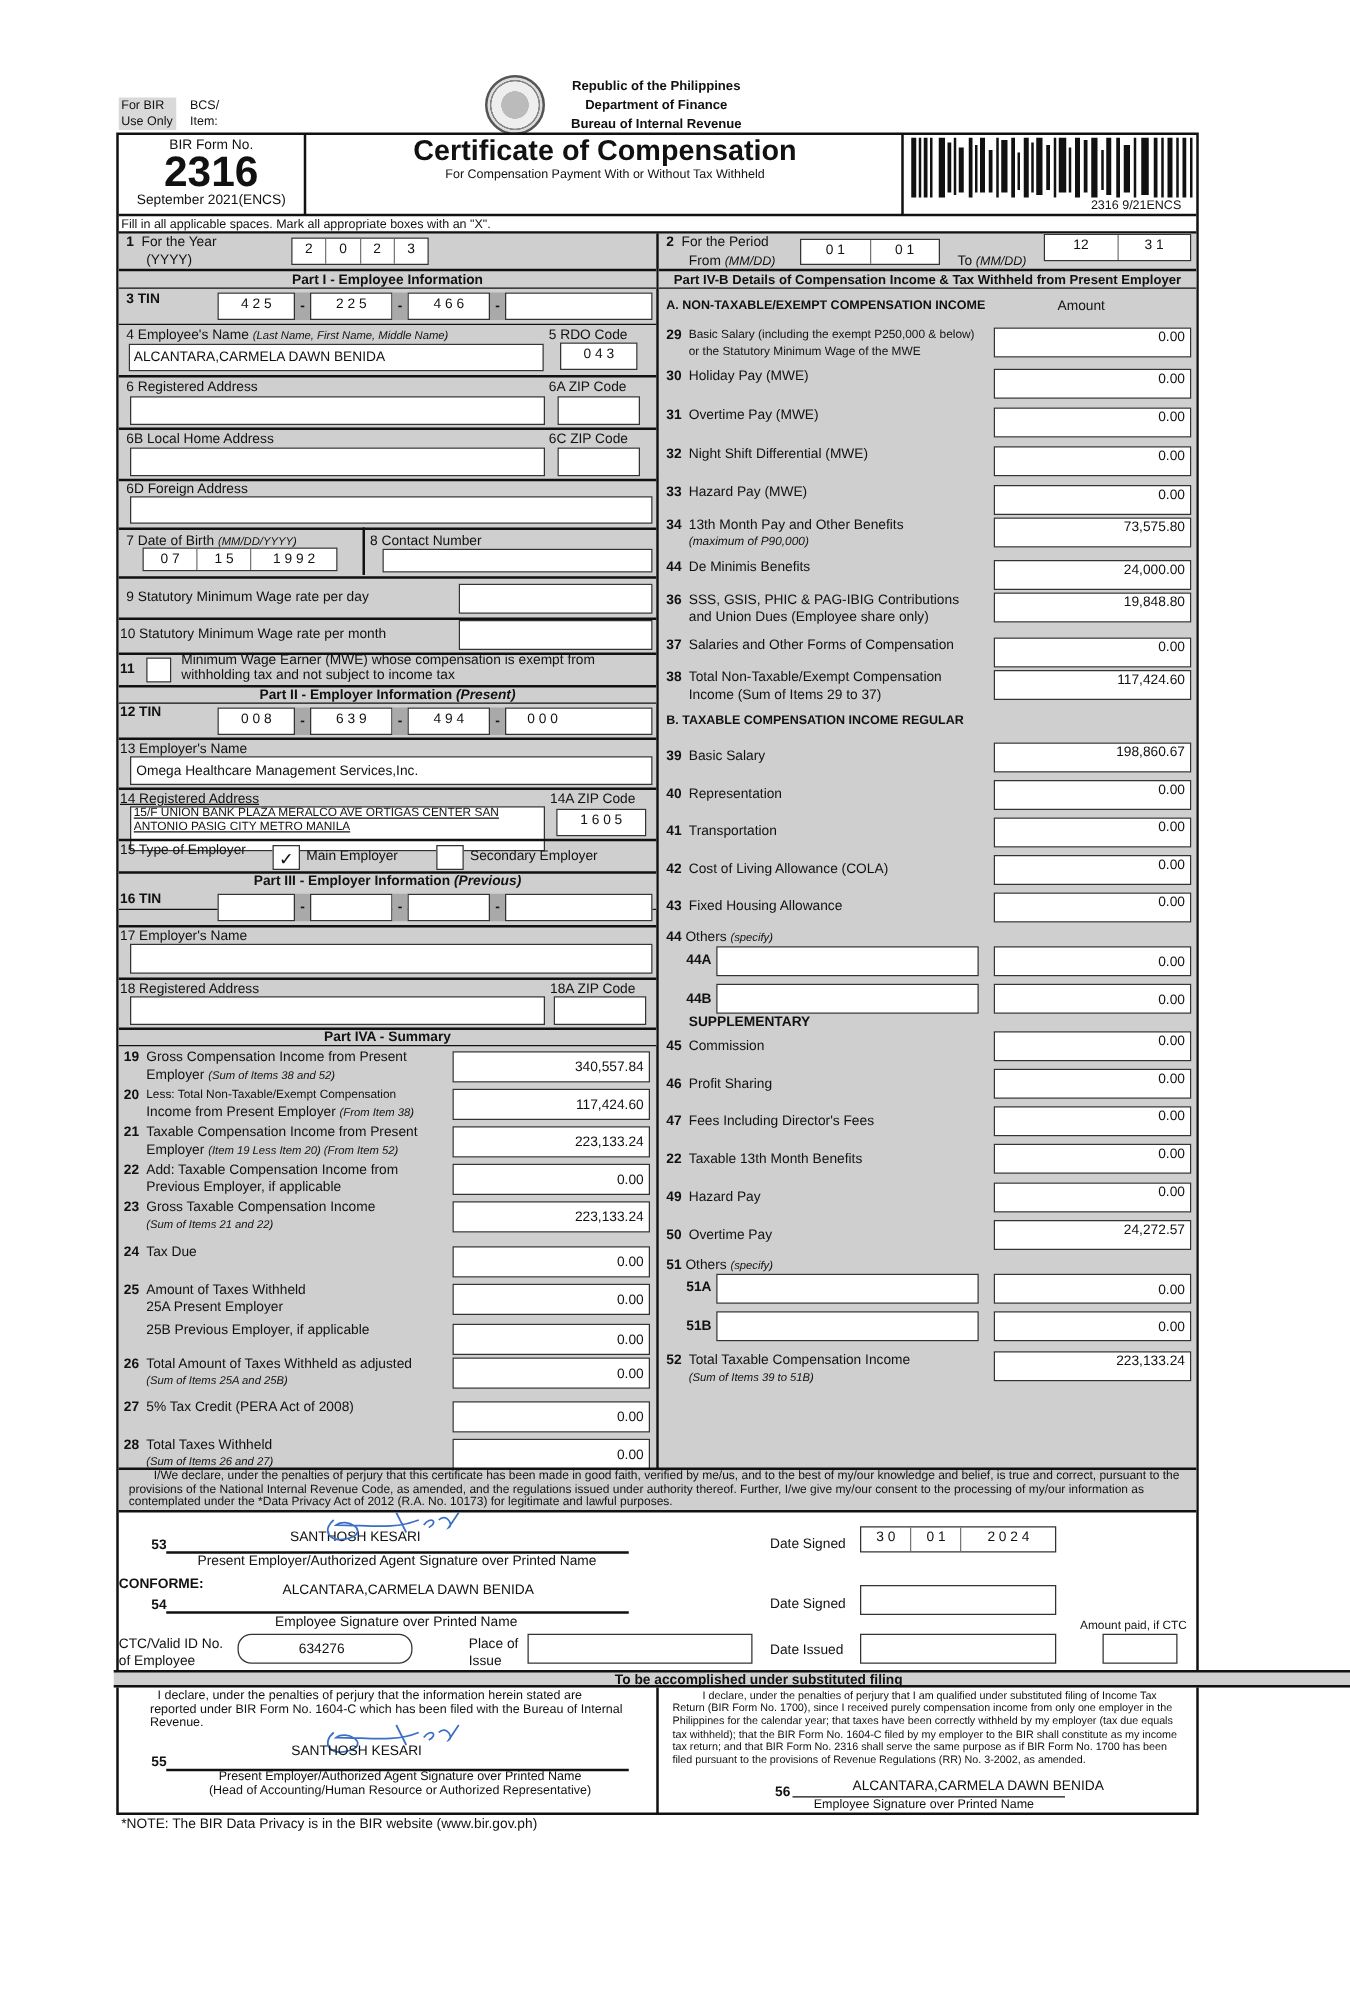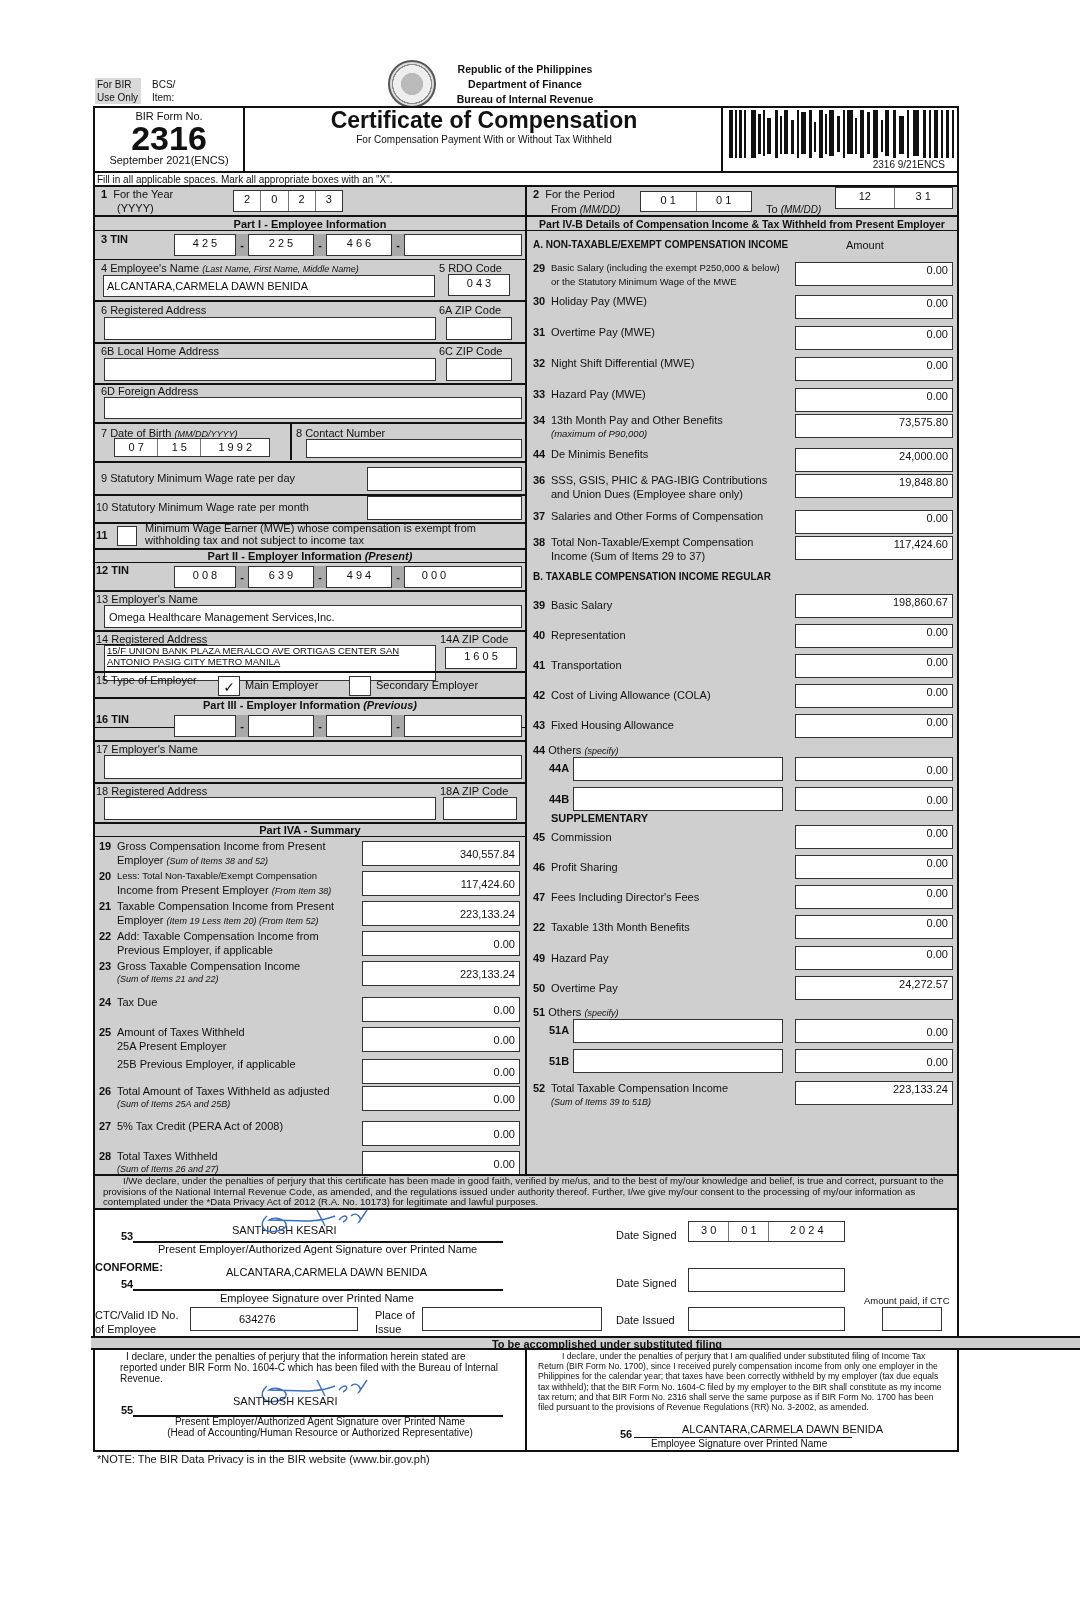--- a/index.html
+++ b/index.html
@@ -488,21 +488,21 @@
 <div class="hline" style="left:133px;top:1289px;width:370px;"></div>
 <div class="abs lbl" style="left:220px;top:1292px;">Employee Signature over Printed Name</div>
 <div class="abs lbl" style="left:616px;top:1277px;">Date Signed</div>
 <div class="abs box" style="left:688px;top:1268px;width:157px;height:24px;"></div>
 <div class="abs lbl" style="left:864px;top:1295px;font-size:9.5px;">Amount paid, if CTC</div>
 
 <div class="abs lbl" style="left:95px;top:1308px;line-height:14px;">
     <div>CTC/Valid ID No.</div>
     <div>of Employee</div>
   </div>
-<div class="abs box" style="left:190px;top:1307px;width:168px;height:24px;font-size:11px;line-height:22px;padding-left:48px;">634276</div>
+<div class="abs box" style="left:190px;top:1307px;width:140px;height:24px;font-size:11px;line-height:22px;padding-left:48px;border-radius:11px;">634276</div>
 <div class="abs lbl" style="left:375px;top:1308px;line-height:14px;">
     <div>Place of</div>
     <div>Issue</div>
   </div>
 <div class="abs box" style="left:422px;top:1307px;width:180px;height:24px;"></div>
 <div class="abs lbl" style="left:616px;top:1314px;">Date Issued</div>
 <div class="abs box" style="left:688px;top:1307px;width:157px;height:24px;"></div>
 <div class="abs box" style="left:882px;top:1307px;width:60px;height:24px;"></div>
 
 <div class="abs hdrbar" style="left:91px;top:1336px;width:1032px;height:14px;line-height:12px;border-bottom-width:2px;">To be accomplished under substituted filing</div>

